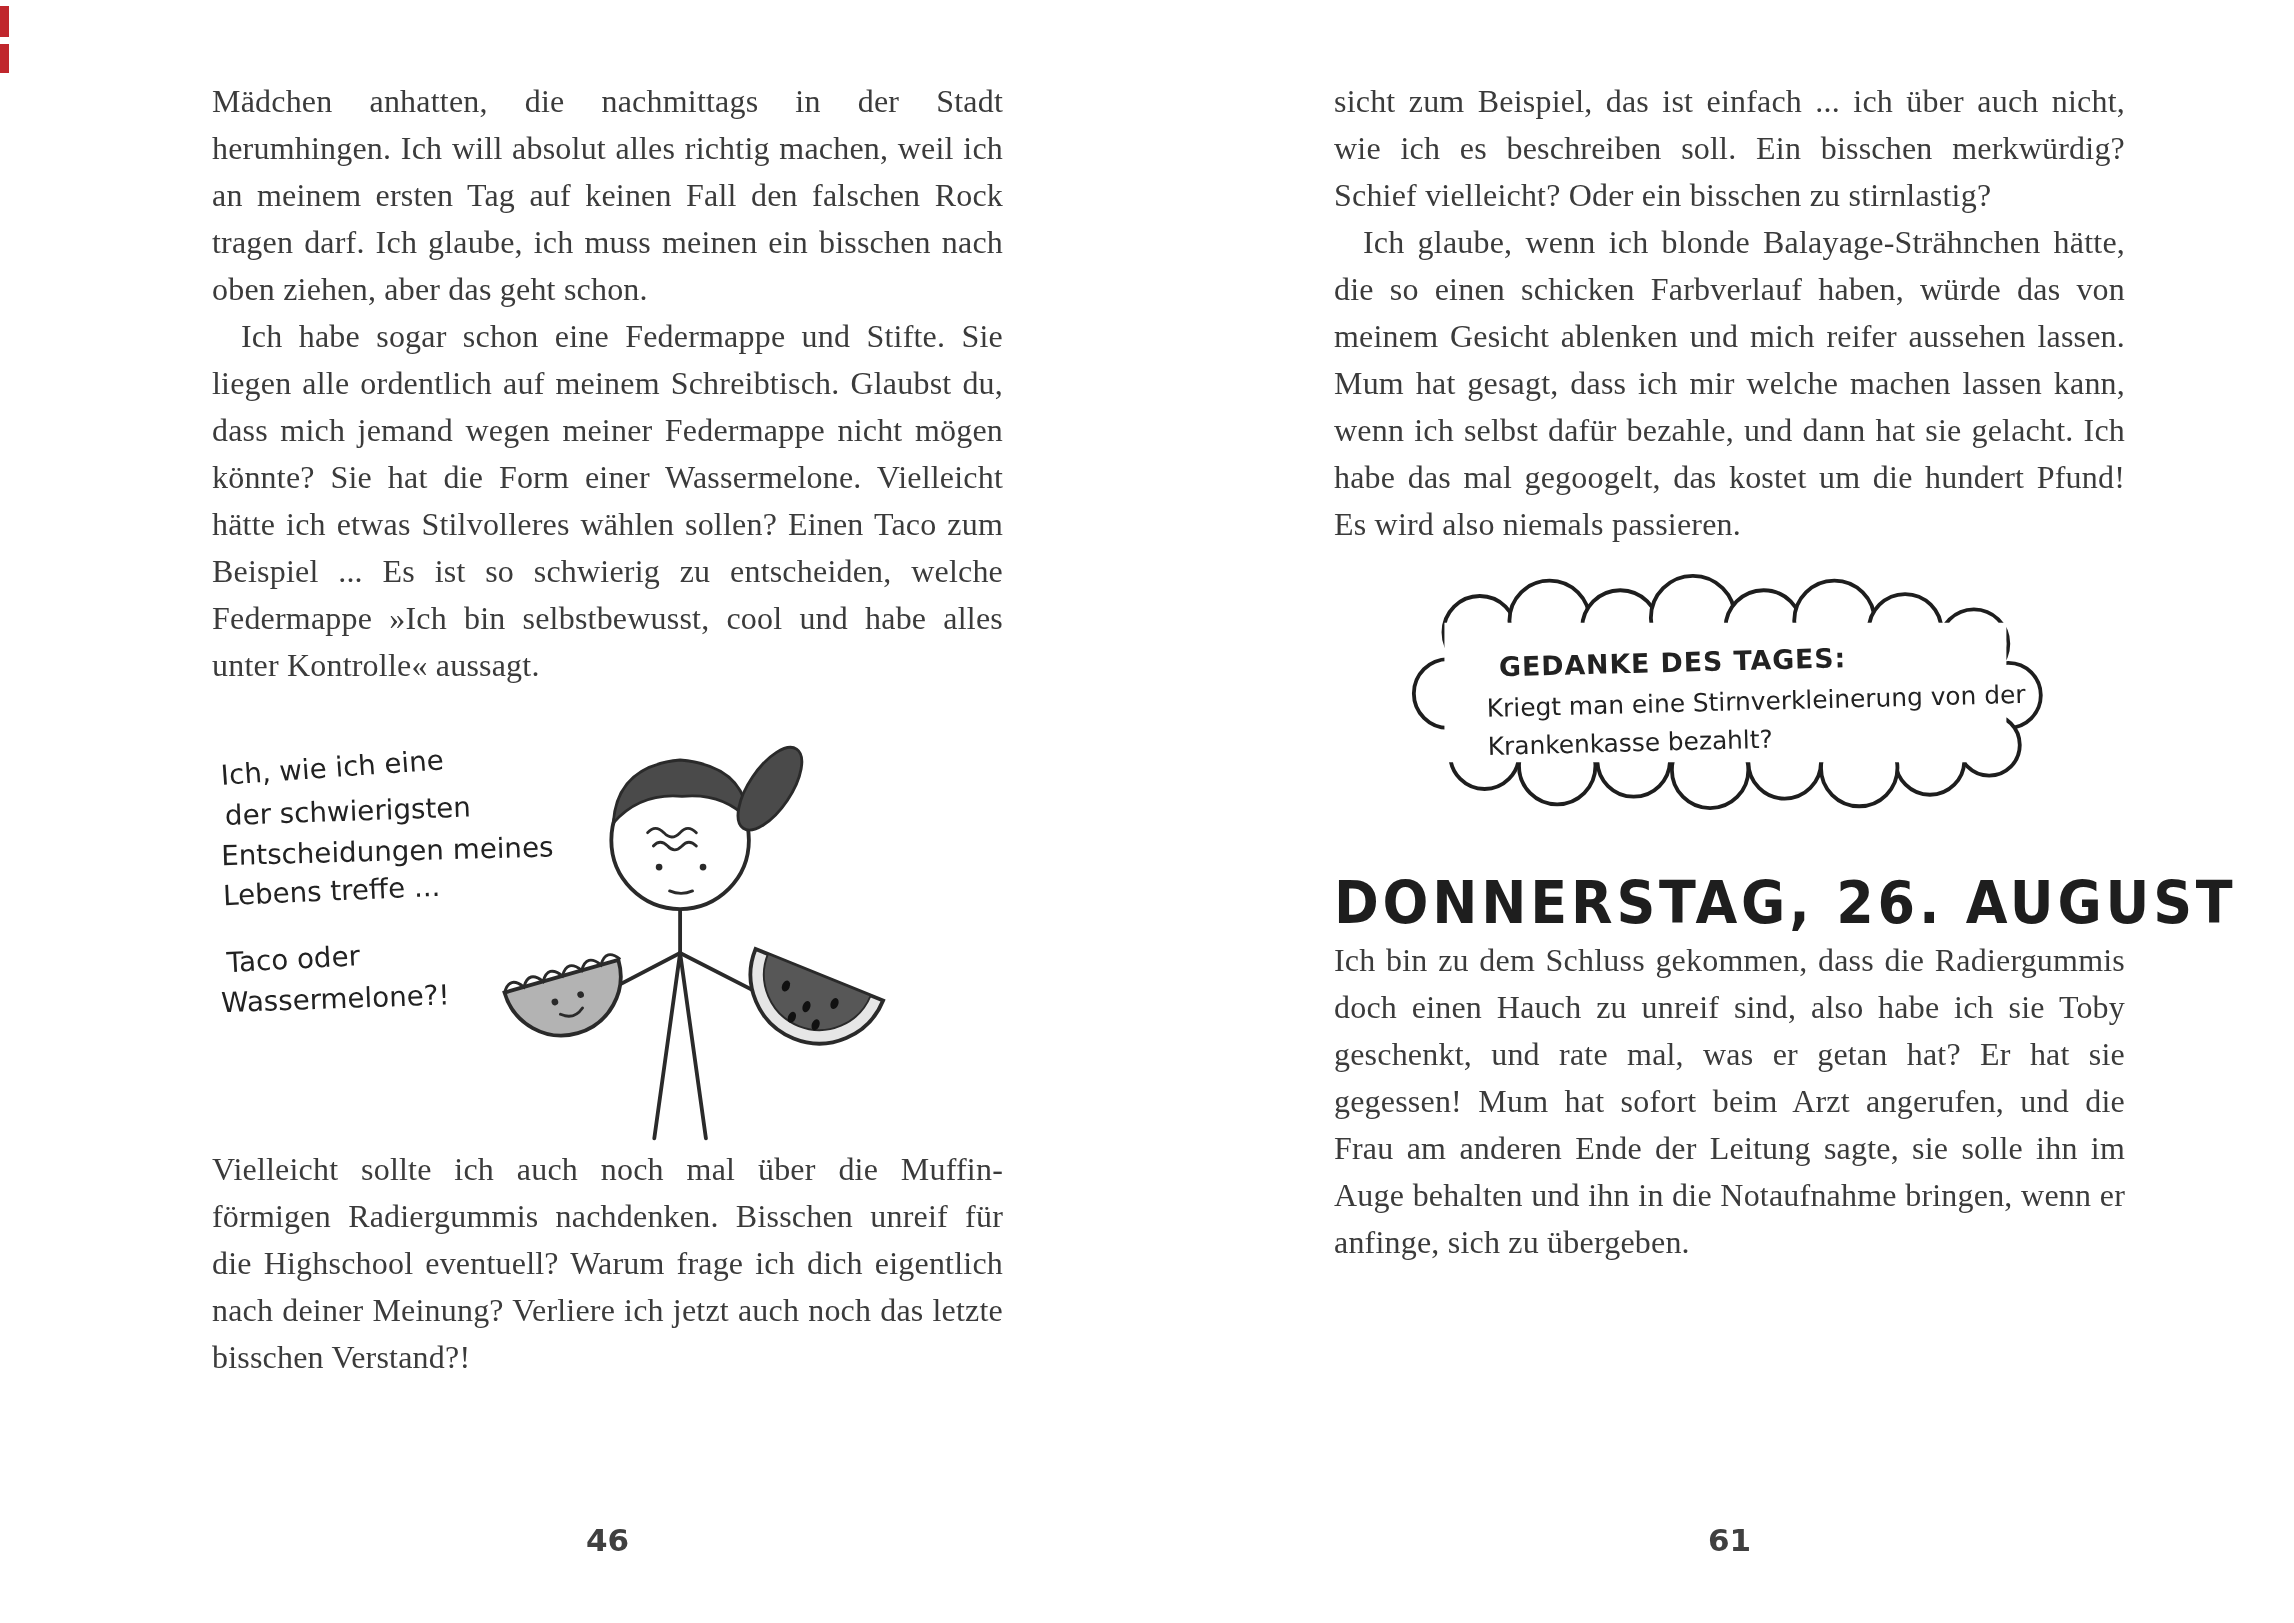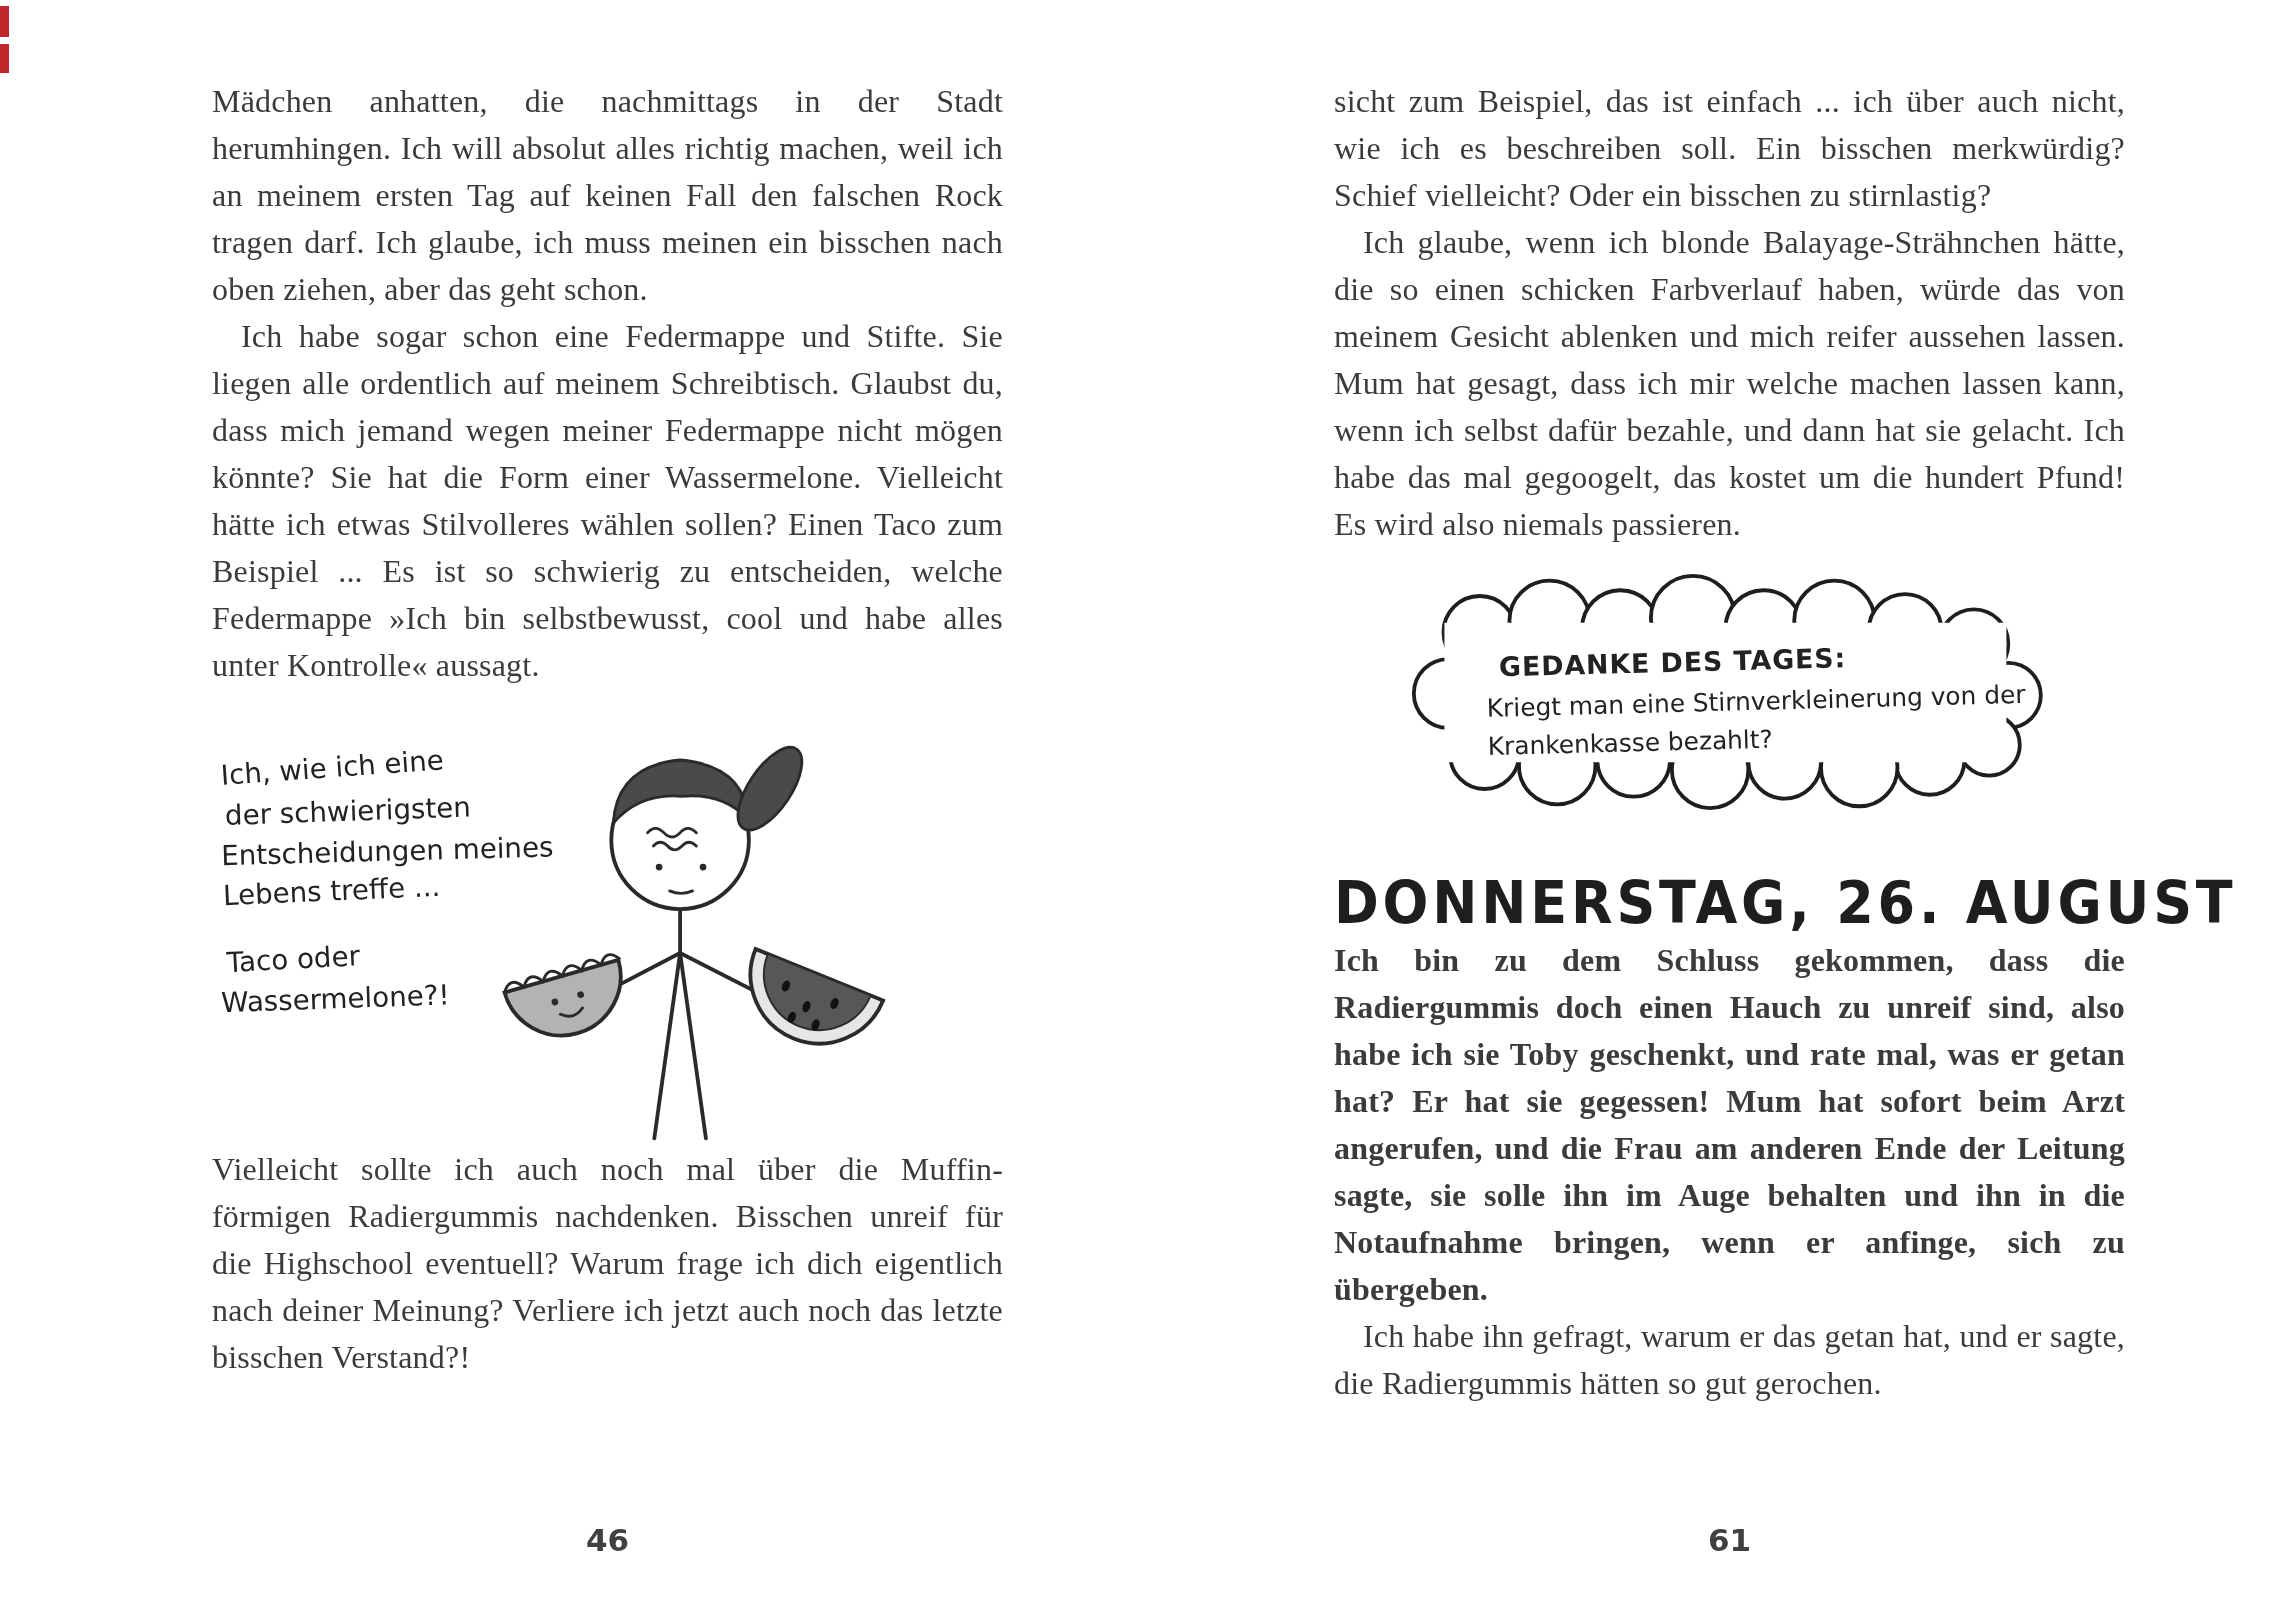--- a/index.html
+++ b/index.html
@@ -40,21 +40,21 @@
     font-family: "DejaVu Sans", sans-serif;
     font-weight: bold;
     font-size: 54px;
     line-height: 67px;
     letter-spacing: 3.8px;
     color: #1e1e1e;
     transform: scaleY(1.08);
     transform-origin: left center;
     white-space: nowrap;
   }
-  .after-heading { margin-top: 69px; font-weight: bold; }
+  .after-heading { margin-top: 69px; }
 
   .pagenum {
     position: absolute;
     top: 1522px;
     width: 791px;
     text-align: center;
     font-family: "DejaVu Sans", sans-serif;
     font-weight: bold;
     font-size: 31px;
     color: #404040;
@@ -175,20 +175,19 @@
             <text class="hand" x="116" y="102" font-size="28" font-weight="bold" letter-spacing="1">GEDANKE DES TAGES:</text>
             <text class="hand" x="102" y="144" font-size="26">Kriegt man eine Stirnverkleinerung von der</text>
             <text class="hand" x="102" y="184" font-size="26">Krankenkasse bezahlt?</text>
           </g>
         </svg>
       </div>
 
       <div class="day-heading">DONNERSTAG, 26. AUGUST</div>
 
       <p class="body-par after-heading">Ich bin zu dem Schluss gekommen, dass die Radiergummis doch einen Hauch zu unreif sind, also habe ich sie Toby geschenkt, und rate mal, was er getan hat? Er hat sie gegessen! Mum hat sofort beim Arzt angerufen, und die Frau am anderen Ende der Leitung sagte, sie solle ihn im Auge behalten und ihn in die Notaufnahme bringen, wenn er anfinge, sich zu übergeben.</p>
-      <p class="body-par indent">Ich habe ihn gefragt, warum er das getan hat, und er sagte, die Radiergummis hätten so gut gerochen.</p>
     </div>
 
     <div class="pagenum">61</div>
   </div>
 
 </div>
 
 
 </body></html>

